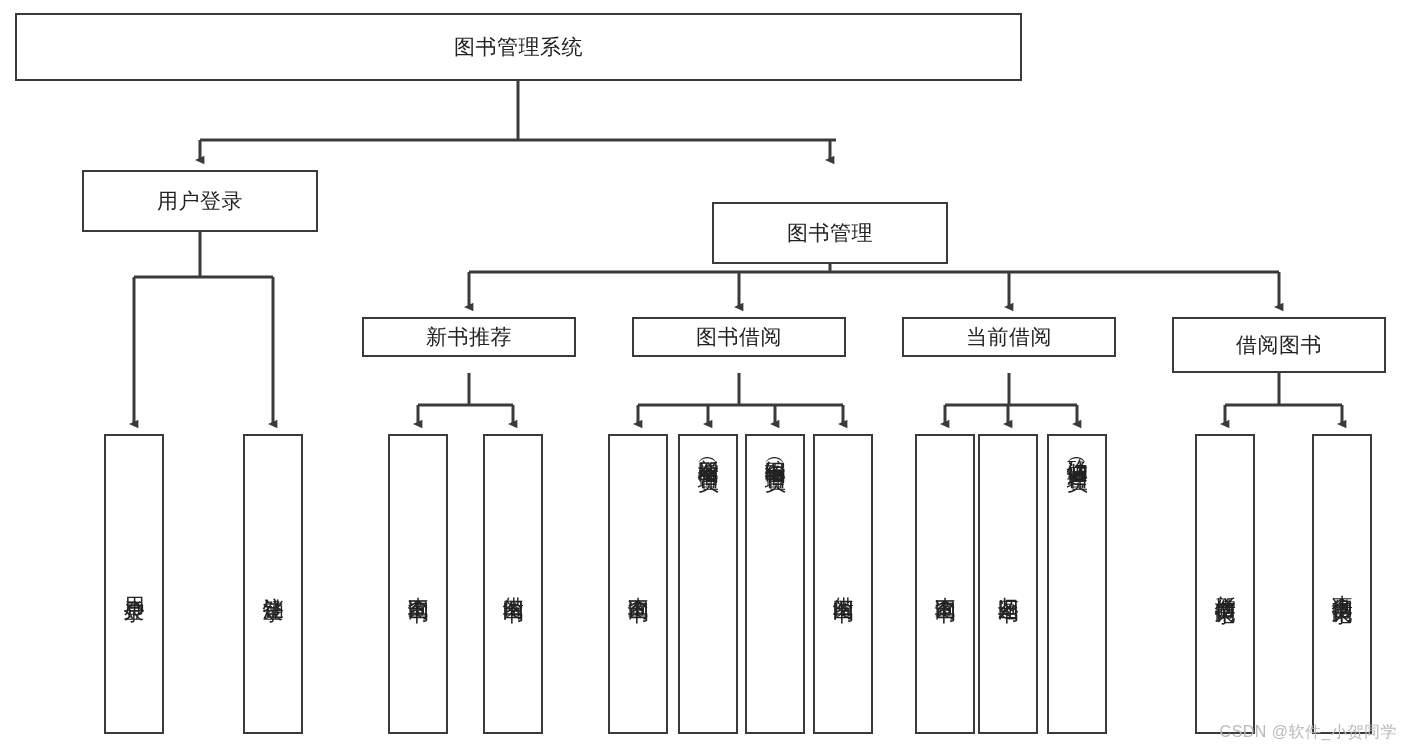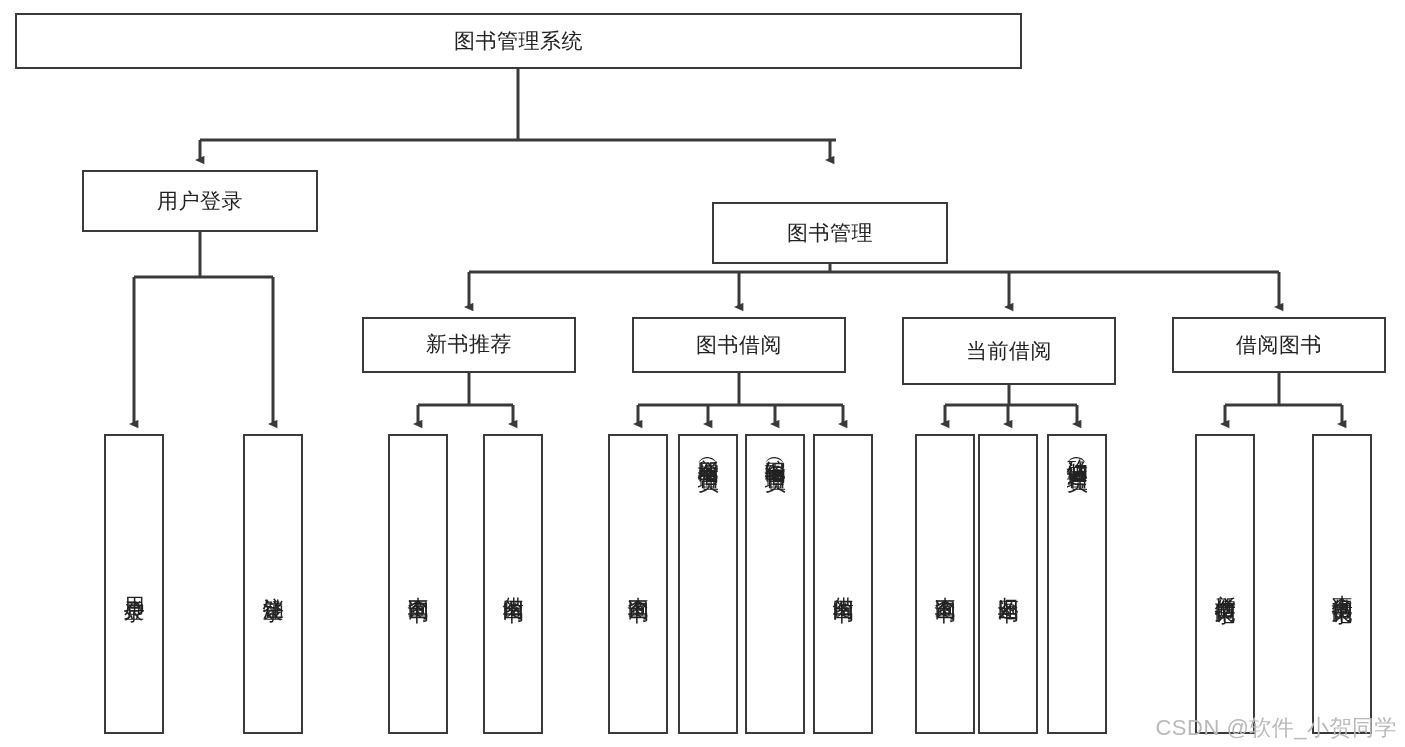--- a/index.html
+++ b/index.html
@@ -56,21 +56,21 @@
     padding-top: 6px;
   }
   .leaf-box.centered {
     align-items: center;
     padding-top: 0;
   }
   .watermark {
     position: absolute;
     right: 8px;
     bottom: 4px;
-    font-size: 22px;
+    font-size: 16px;
     color: #b9b9b9;
     white-space: nowrap;
     letter-spacing: 0.5px;
   }
 </style>
 </head>
 <body>
 
 <div id="diagram-root">
 
@@ -117,38 +117,38 @@
       <path d="M1008,405 L1008,424" marker-end="url(#arrowhead)"></path>
       <path d="M1077,405 L1077,424" marker-end="url(#arrowhead)"></path>
 
       <path d="M1279,373 L1279,405"></path>
       <path d="M1225,405 L1342,405"></path>
       <path d="M1225,405 L1225,424" marker-end="url(#arrowhead)"></path>
       <path d="M1342,405 L1342,424" marker-end="url(#arrowhead)"></path>
     </g>
   </svg>
 
-  <div class="node-box" style="left:15px; top:13px; width:1007px; height:56px;">
+  <div class="node-box" style="left:15px; top:13px; width:1007px; height:68px;">
     <span class="node-label-h">图书管理系统</span>
   </div>
 
   <div class="node-box" style="left:82px; top:170px; width:236px; height:62px;">
     <span class="node-label-h">用户登录</span>
   </div>
   <div class="node-box" style="left:712px; top:170px; width:236px; height:62px;margin-top:32px;">
     <span class="node-label-h">图书管理</span>
   </div>
 
-  <div class="node-box" style="left:362px; top:317px; width:214px; height:56px;font-family:Liberation Serif, serif;">
+  <div class="node-box" style="left:362px; top:317px; width:214px; height:40px;">
     <span class="node-label-h">新书推荐</span>
   </div>
-  <div class="node-box" style="left:632px; top:317px; width:214px; height:56px;">
+  <div class="node-box" style="left:632px; top:317px; width:214px; height:40px;">
     <span class="node-label-h">图书借阅</span>
   </div>
-  <div class="node-box" style="left:902px; top:317px; width:214px; height:68px;align-items:center;">
+  <div class="node-box" style="left:902px; top:317px; width:214px; height:40px;align-items:center;">
     <span class="node-label-h">当前借阅</span>
   </div>
   <div class="node-box" style="left:1172px; top:317px; width:214px; height:56px;">
     <span class="node-label-h">借阅图书</span>
   </div>
 
   <div class="node-box leaf-box centered" style="left:104px; top:434px; width:60px; height:300px;">
     <span class="node-label-v">用户登录</span>
   </div>
   <div class="node-box leaf-box centered" style="left:243px; top:434px; width:60px; height:300px;">

